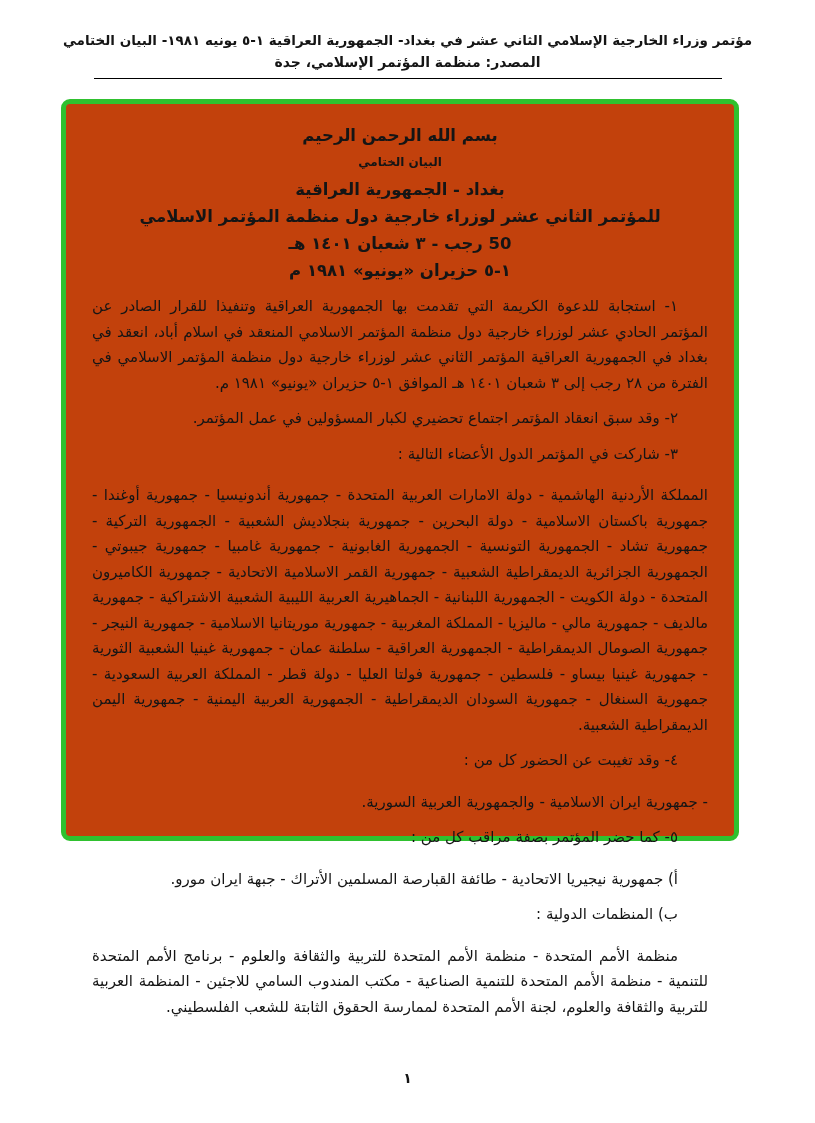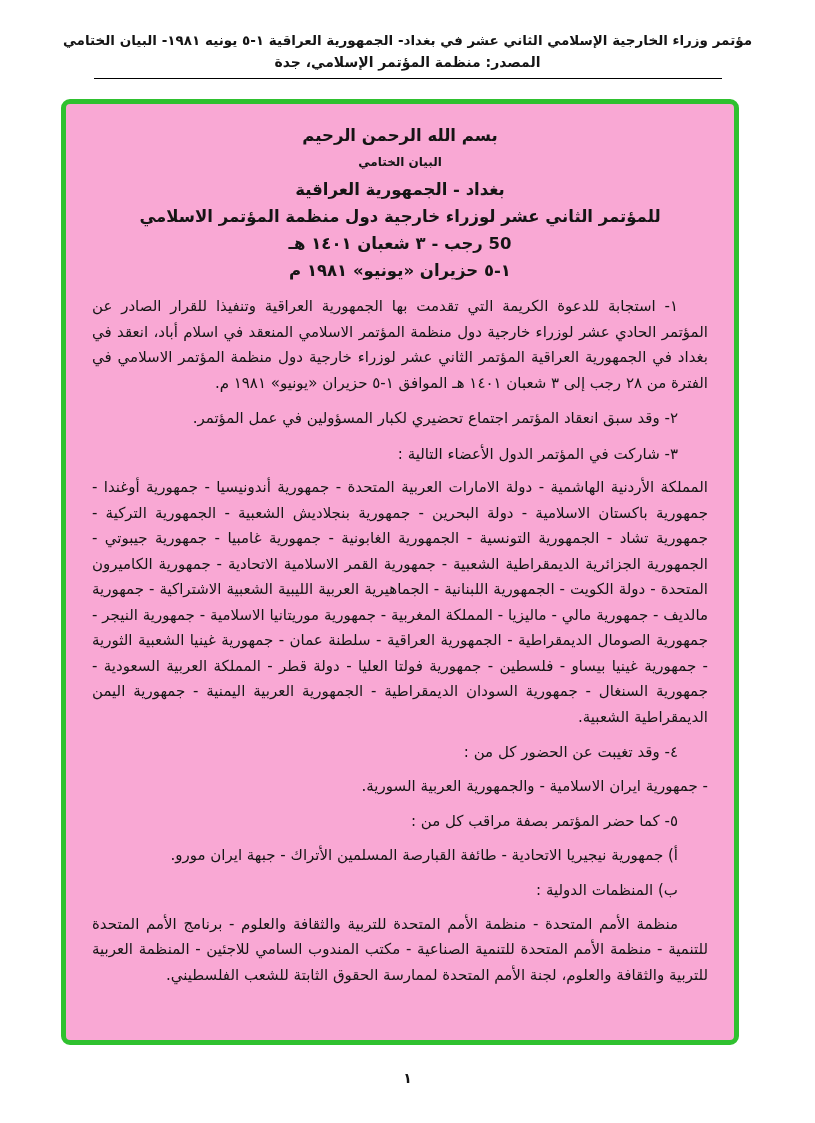--- a/index.html
+++ b/index.html
@@ -36,26 +36,26 @@
     border: none;
     border-top: 1.6px solid #000;
     margin: 8px auto 0 auto;
   }
   
   .green-box {
     position: absolute;
     left: 61px;
     top: 99px;
     width: 678px;
-    height: 946px;
+    height: 742px;
     box-sizing: border-box;
     border: 5px solid #2fc12f;
     border-radius: 9px;
     padding: 18px 26px 14px 26px;
-    background: #f9a8d4;
+    background: #c2410c;
   }
   .center-block {
     text-align: center;
     font-weight: bold;
     font-size: 16.5px;
     line-height: 27px;
   }
   .doc-title {
     font-size: 12px;
   }
@@ -65,21 +65,21 @@
     line-height: 25.5px;
     text-align: justify;
     text-justify: inter-word;
   }
   .para.first-gap {
   }
   .para.indent {
     text-indent: 30px;
   }
   .para.tight {
-    margin-top: 8px;
+    margin-top: 16px;
   }
   .para.sub {
     margin-top: 10px;
   }
   
   .page-footer {
     position: absolute;
     left: 0;
     top: 1068px;
     width: 100%;

